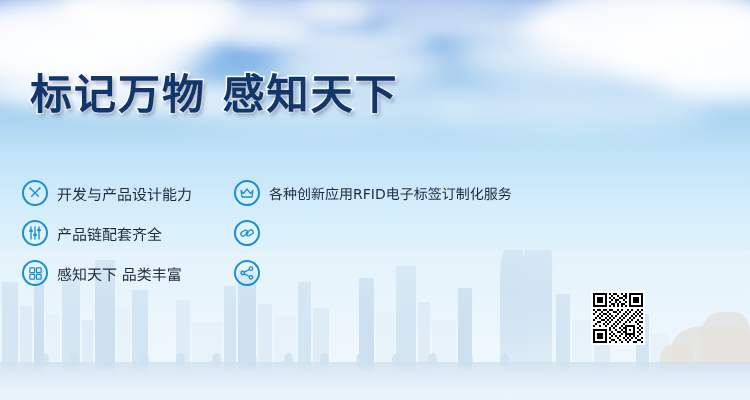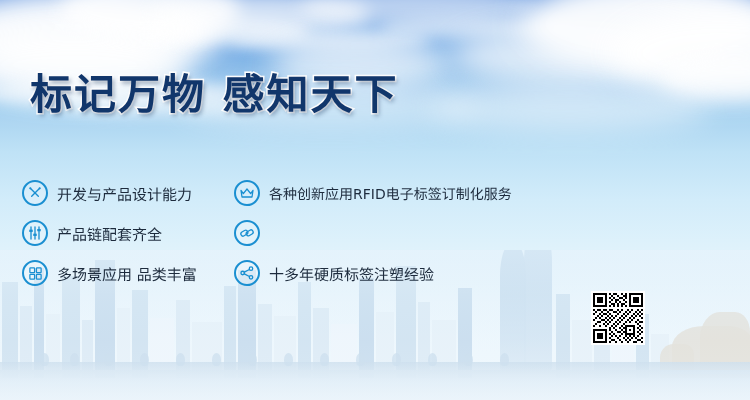--- a/index.html
+++ b/index.html
@@ -226,33 +226,32 @@
     <div class="frow">
       <div class="fcol left">
         <span class="ficon">
           <svg width="15" height="15" viewBox="0 0 24 24" fill="none" stroke="#1a8fd1" stroke-width="2">
             <rect x="3" y="3" width="7.5" height="7.5" rx="1"></rect>
             <rect x="13.5" y="3" width="7.5" height="7.5" rx="1"></rect>
             <rect x="3" y="13.5" width="7.5" height="7.5" rx="1"></rect>
             <rect x="13.5" y="13.5" width="7.5" height="7.5" rx="1"></rect>
           </svg>
         </span>
-        <span class="ftext">多场景应用  品类丰富</span>
+        <span class="ftext">感知天下  品类丰富</span>
       </div>
       <div class="fcol right">
         <span class="ficon">
           <svg width="16" height="16" viewBox="0 0 24 24" fill="none" stroke="#1a8fd1" stroke-width="2" stroke-linecap="round">
             <circle cx="18" cy="5.5" r="2.6"></circle>
             <circle cx="5.5" cy="12" r="2.6"></circle>
             <circle cx="18" cy="18.5" r="2.6"></circle>
             <path d="M8 10.8 L15.6 6.7"></path>
               <path d="M8 13.2 L15.6 17.3"></path>
           </svg>
         </span>
-        <span class="ftext">十多年硬质标签注塑经验</span>
       </div>
     </div>
 
   </div>
 
   <div class="qr">
     <svg viewBox="0 0 25 25" shape-rendering="crispEdges">
       <rect width="25" height="25" fill="#ffffff"></rect>
       <g fill="#000000">
 

